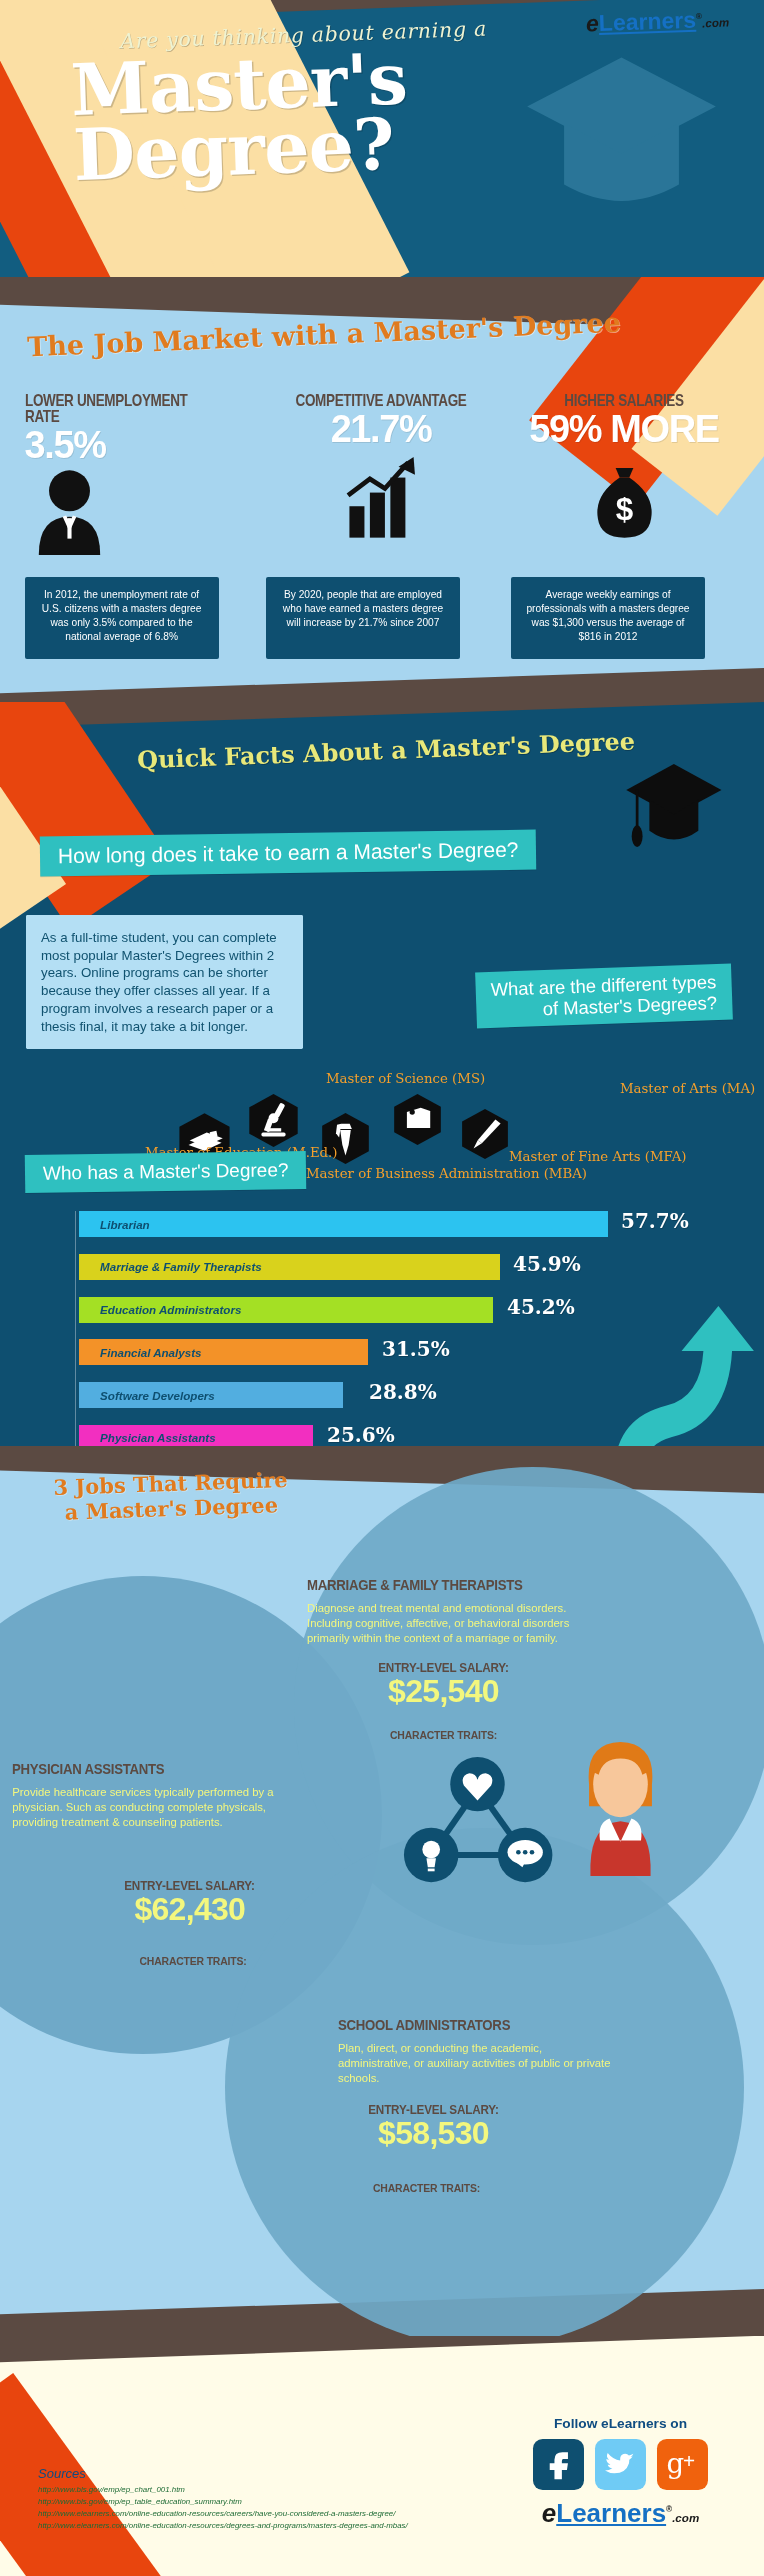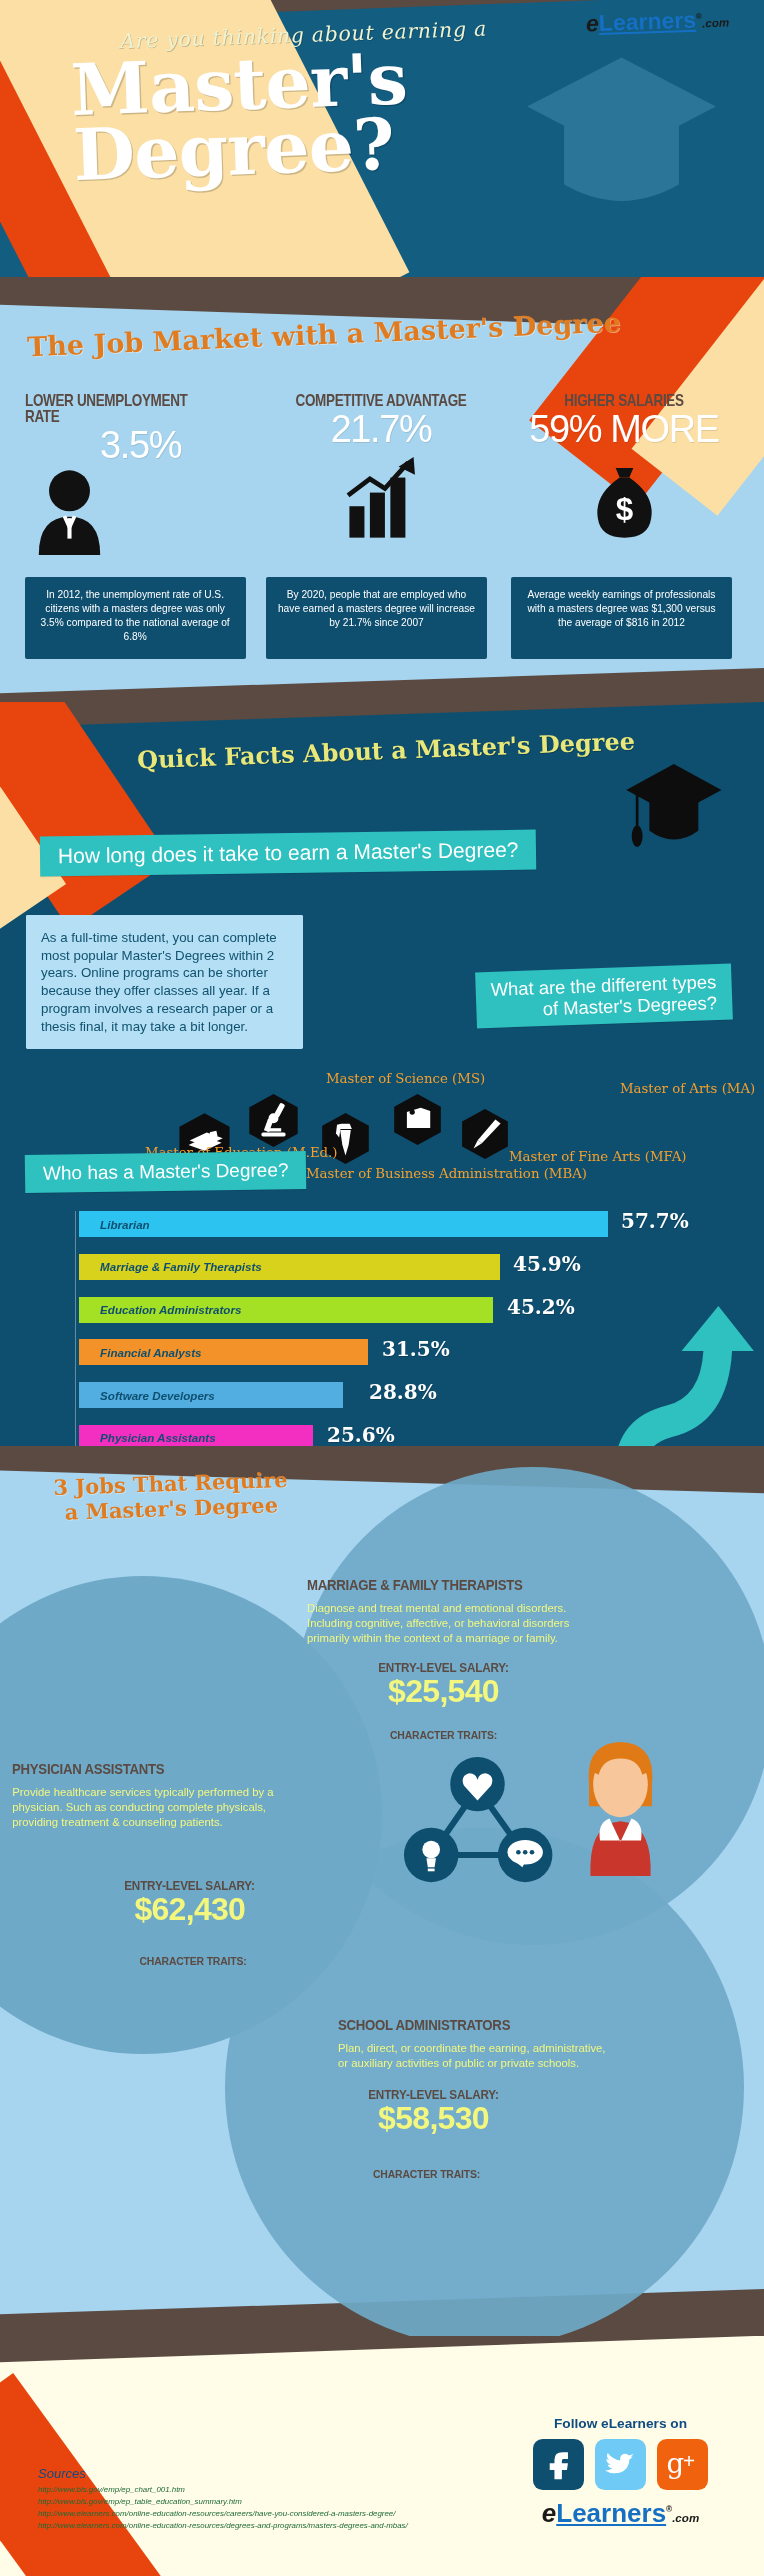--- a/index.html
+++ b/index.html
@@ -91,28 +91,27 @@
   .stat-col.c2 { left: 265px; text-align: center; }
   .stat-col.c3 { left: 508px; text-align: center; }
   .stat-label {
     color: #5b4a42; font-weight: bold; font-size: 15.7px;
     font-family: "Liberation Sans", sans-serif; letter-spacing: -0.4px;
     line-height: 1.02; text-transform: uppercase;
     transform: scaleX(.86); transform-origin: left center;
   }
   .stat-col.c2 .stat-label, .stat-col.c3 .stat-label { transform-origin: center; }
   .stat-value {
-    color: #ffffff; font-weight: normal; font-size: 38px; line-height: 1.05;
+    color: #ffffff; font-weight: bold; font-size: 38px; line-height: 1.05;
     letter-spacing: -1.4px; margin-top: 1.4px;
     text-shadow: 0.7px 0.7px 0 rgba(0,0,0,.10);
-    text-align: center;
   }
   .stat-icon { margin-top: 2.7px; height: 87px; }
   .stat-note {
-    position: absolute; top: 300px; width: 221px; min-height: 82px;
+    position: absolute; top: 300px; width: 194px; min-height: 82px;
     background: #0e4f70; color: #fff; border-radius: 2px;
     font-size: 10.2px; line-height: 1.38; padding: 11px 9.6px; text-align: center;
   }
   .stat-note.n1 { left: 24.6px; }
   .stat-note.n2 { left: 266px; }
   .stat-note.n3 { left: 511px; }
 
   
   #quickfacts {
     position: absolute; left: 0; top: 702px; width: 765px; height: 772px;
@@ -542,21 +541,21 @@
         <div class="sal-lbl">ENTRY-LEVEL SALARY:</div>
         <div class="sal-val">$62,430</div>
       </div>
       <div style="text-align:center;margin-top:27px;margin-left:89px">
         <div class="traits-lbl">CHARACTER TRAITS:</div>
       </div>
     </div>
 
     <div class="job-block" id="job-sa">
       <div class="job-head">SCHOOL ADMINISTRATORS</div>
-      <div class="job-desc">Plan, direct, or coordinate the earning, administrative, or auxiliary activities of public or private schools.</div>
+      <div class="job-desc">Plan, direct, or conducting the academic, administrative, or auxiliary activities of public or private schools.</div>
       <div style="text-align:center;margin-top:16.4px;margin-right:82px">
         <div class="sal-lbl">ENTRY-LEVEL SALARY:</div>
         <div class="sal-val">$58,530</div>
       </div>
       <div style="text-align:center;margin-top:31px;margin-right:96px">
         <div class="traits-lbl">CHARACTER TRAITS:</div>
       </div>
     </div>
 
   </div>

